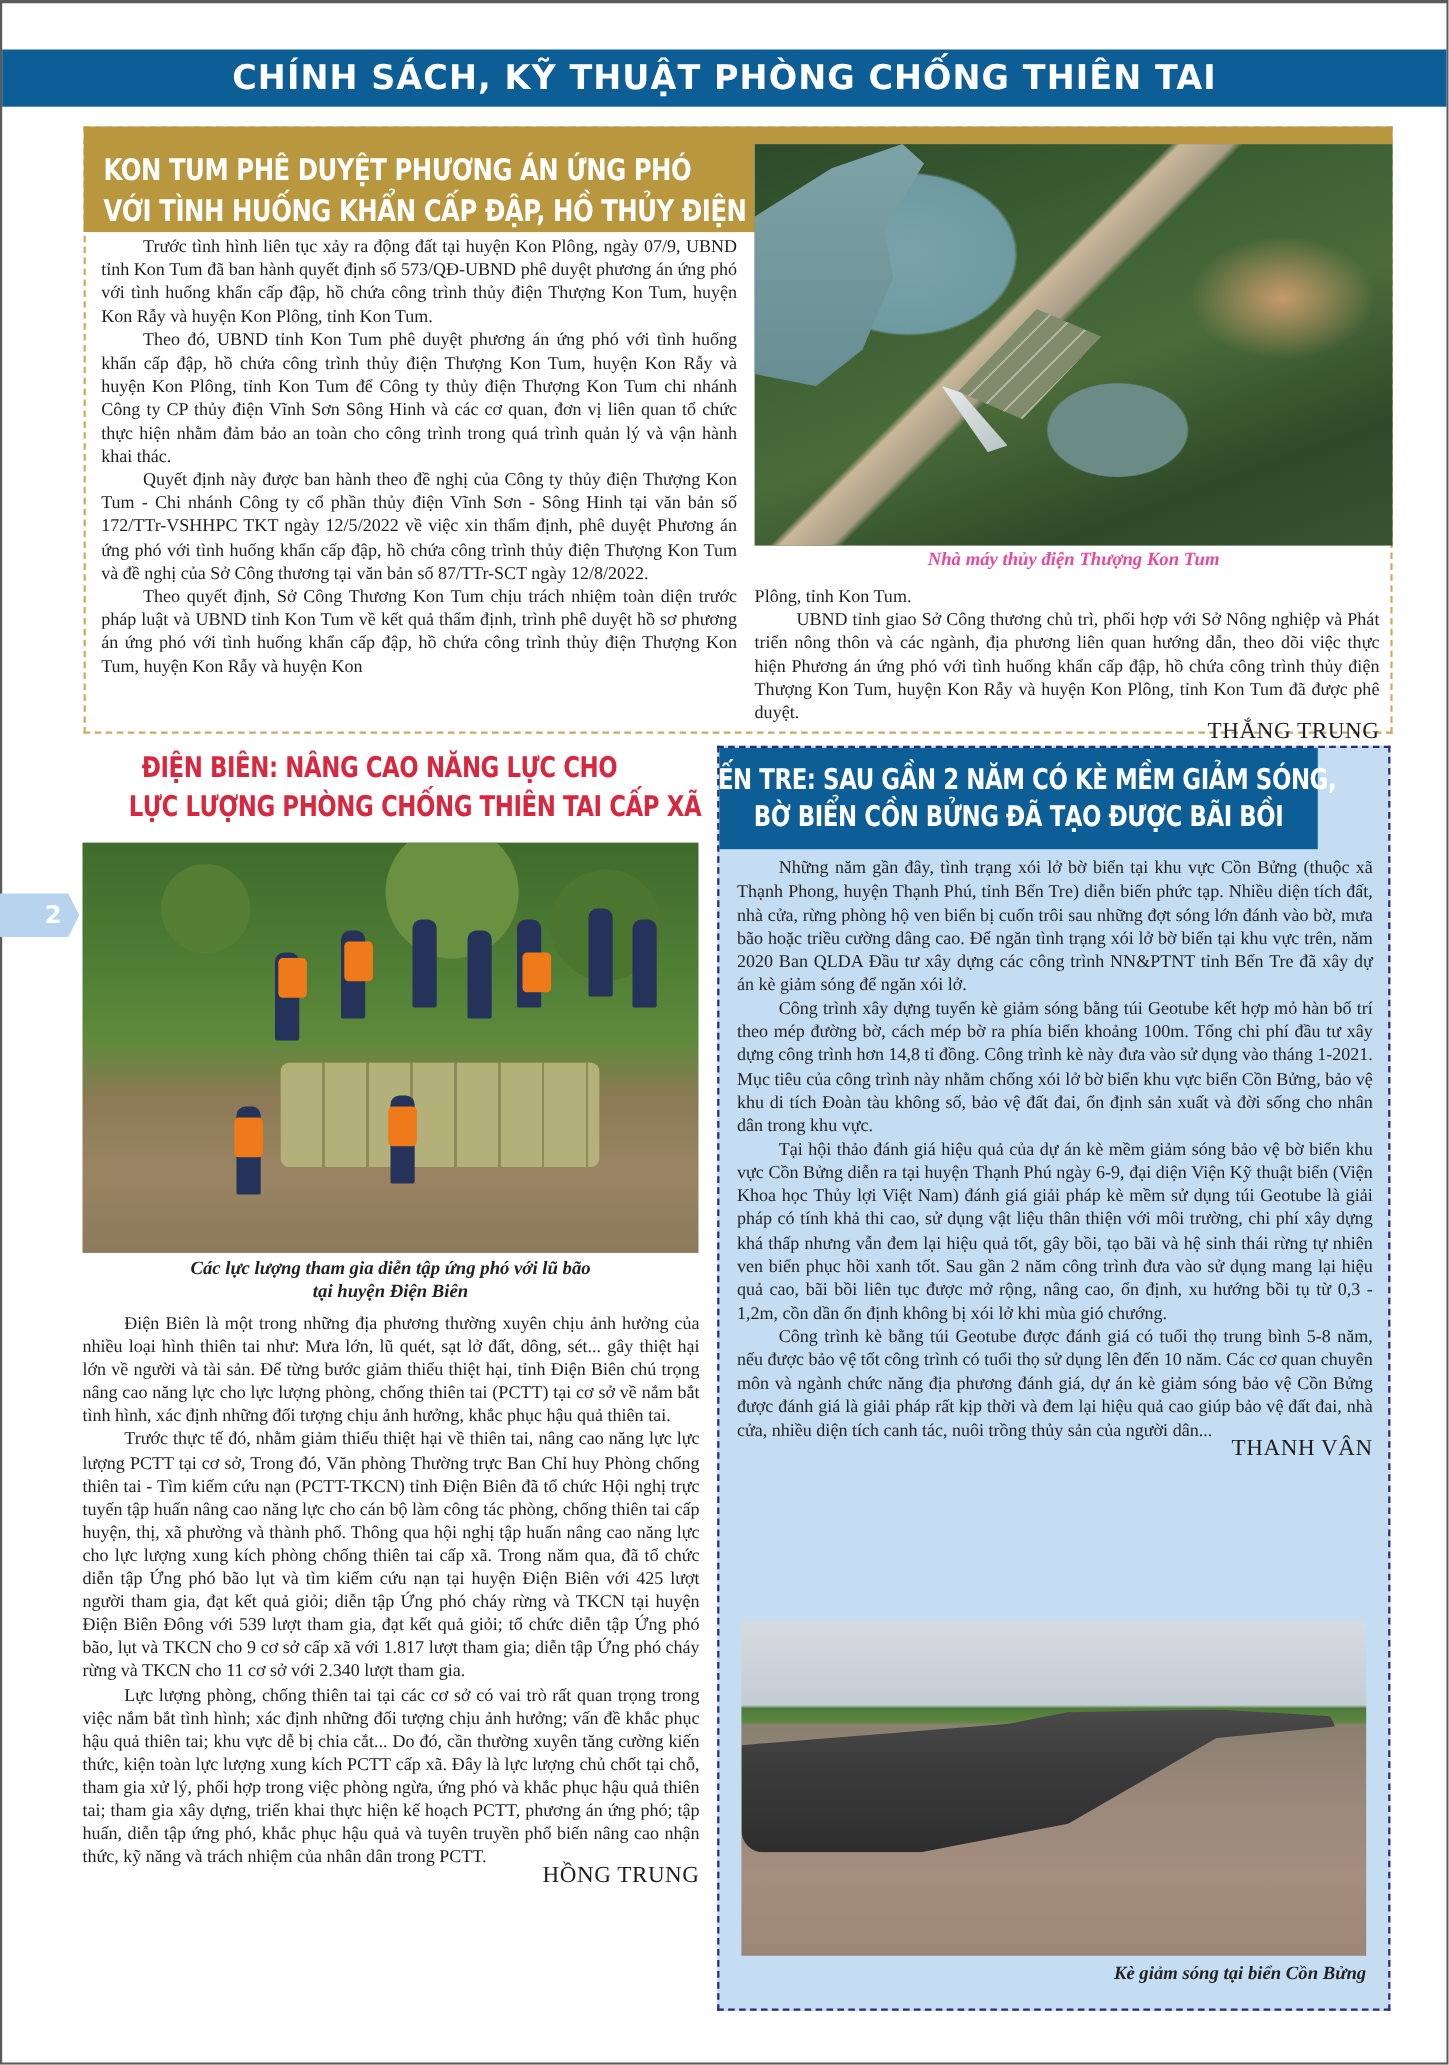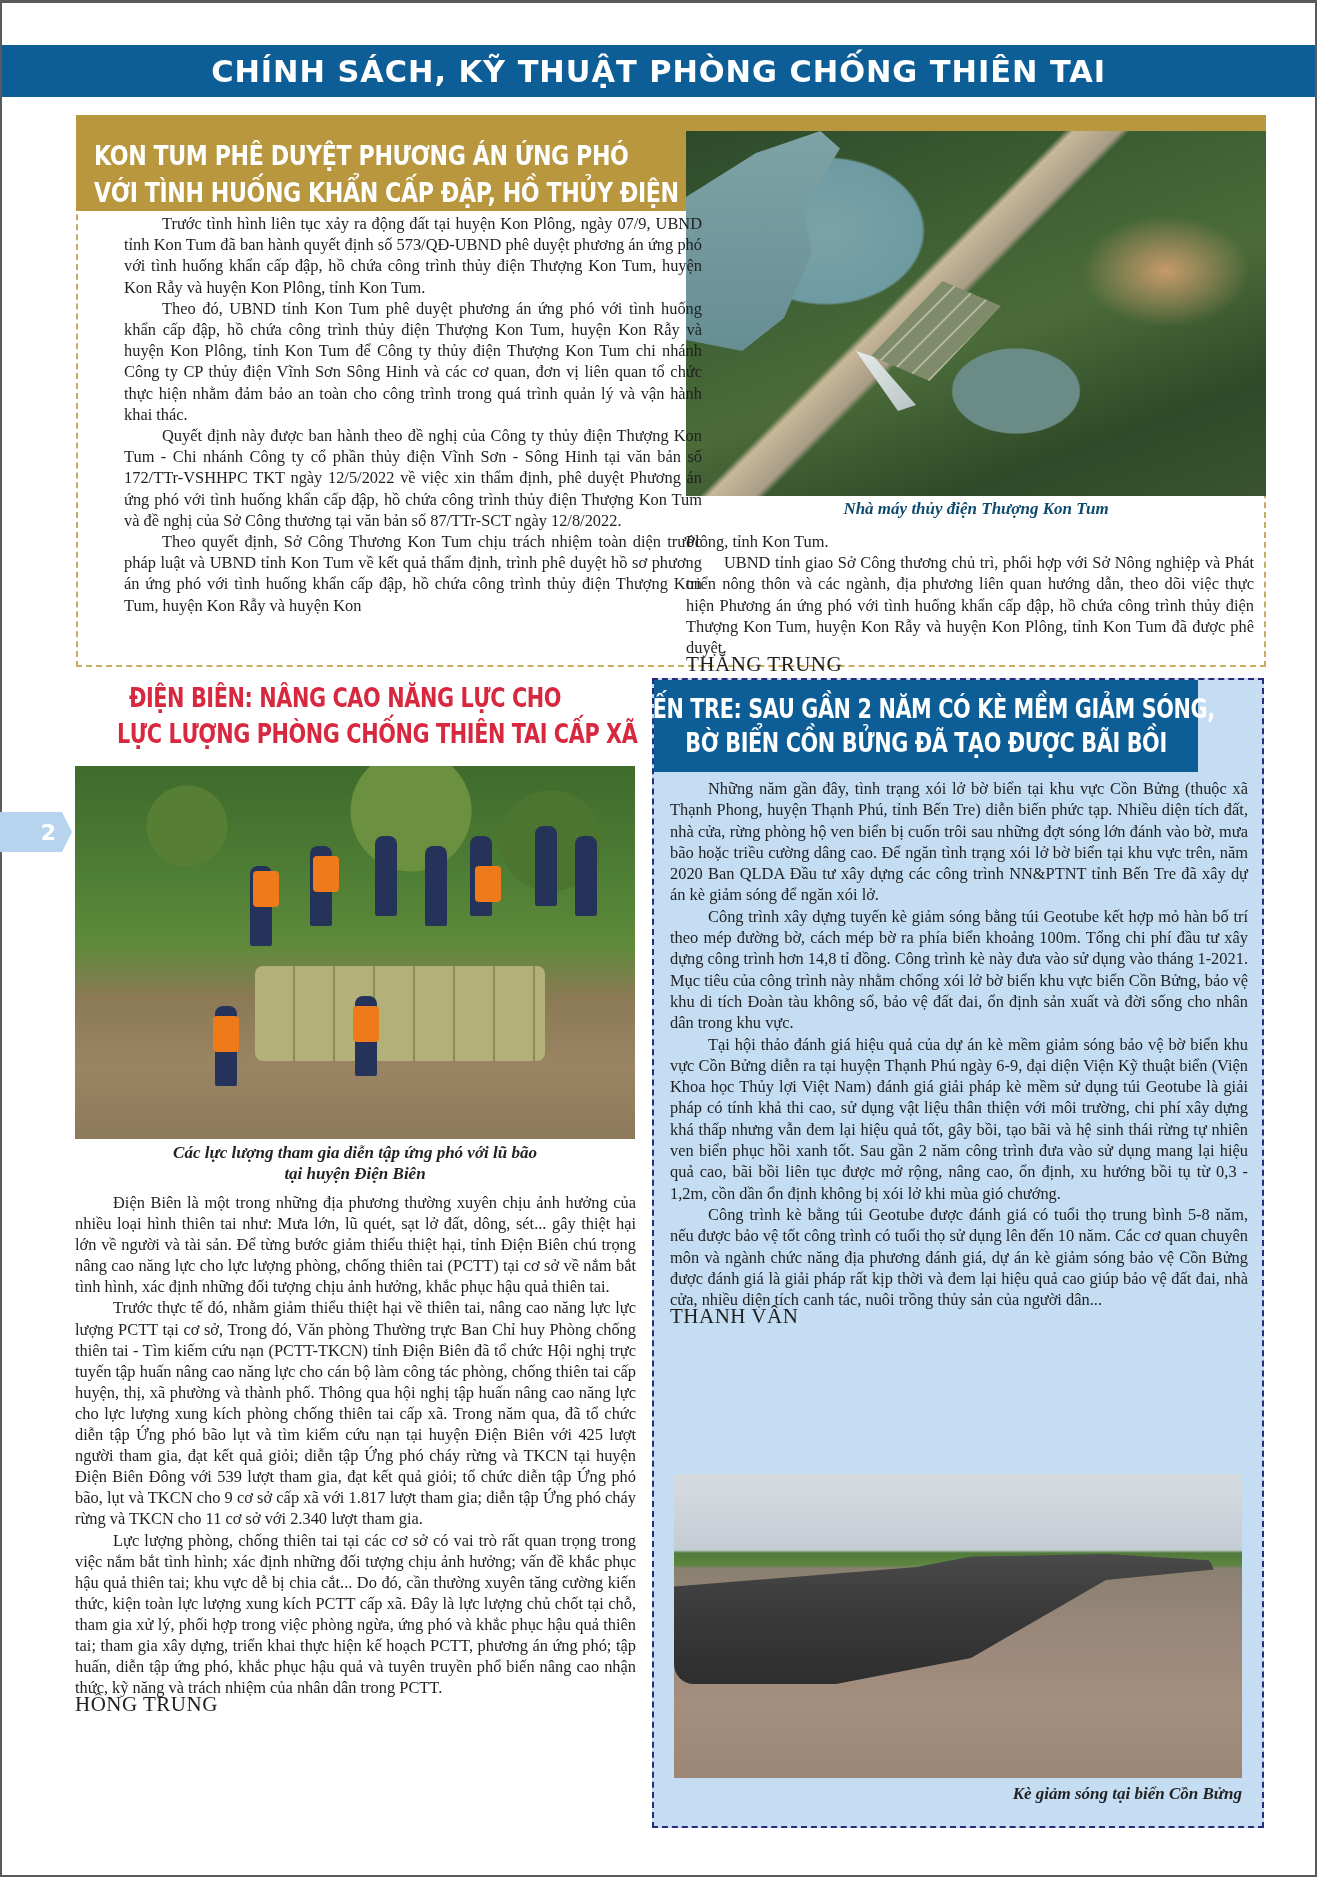--- a/index.html
+++ b/index.html
@@ -23,26 +23,26 @@
   .a1-photo { position: absolute; left: 608px; top: 14px; width: 580px; height: 365px; overflow: hidden;
     background:
       radial-gradient(ellipse 160px 120px at 140px 100px, #7aa3a8 0%, #6e9aa2 60%, transparent 62%),
       radial-gradient(ellipse 90px 60px at 330px 260px, #6b8c86 0%, #6b8c86 70%, transparent 72%),
       linear-gradient(135deg, transparent 40%, #c9b89a 41%, #a89c86 46%, transparent 47%),
       radial-gradient(ellipse 120px 80px at 480px 140px, #c69a6b 0%, transparent 70%),
       linear-gradient(160deg, #2d4a2a 0%, #3c5e32 30%, #4b6b3a 55%, #2e4a28 80%, #3a5431 100%); }
   .a1-photo .water { position: absolute; left: 0; top: 0; width: 280px; height: 220px; background: linear-gradient(180deg, #7ea3a7, #678e93); clip-path: polygon(0 30%, 25% 10%, 48% 0, 55% 8%, 42% 35%, 45% 55%, 35% 85%, 20% 100%, 0 95%); }
   .a1-photo .dam { position: absolute; left: 185px; top: 150px; width: 130px; height: 100px; background: repeating-linear-gradient(135deg, #7f8b6a 0 14px, #b0b49a 14px 16px); clip-path: polygon(55% 0, 100% 25%, 45% 100%, 0 75%); }
   .a1-photo .spill { position: absolute; left: 170px; top: 220px; width: 60px; height: 60px; background: linear-gradient(135deg, #e7ecec, #b9c3c3); clip-path: polygon(0 0, 30% 10%, 100% 90%, 70% 100%); }
-  .a1-caption { position: absolute; left: 608px; top: 382px; width: 580px; text-align: center; font-style: italic; font-weight: bold; font-size: 17px; color: #0c4a6e; }
-  .a1-col-left { position: absolute; left: 14px; top: 96px; width: 578px; font-size: 16.4px; line-height: 21.2px; text-align: justify; margin-left: 32px; }
+  .a1-caption { position: absolute; left: 608px; top: 382px; width: 580px; text-align: center; font-style: italic; font-weight: bold; font-size: 17px; color: #ec4899; }
+  .a1-col-left { position: absolute; left: 14px; top: 96px; width: 578px; font-size: 16.4px; line-height: 21.2px; text-align: justify; }
   .a1-col-right { position: absolute; left: 608px; top: 414px; width: 568px; font-size: 16.4px; line-height: 21.2px; text-align: justify; }
   p.para { text-indent: 38px; }
   p.cont { text-indent: 0; }
-  .byline { text-align: left; font-size: 21px; letter-spacing: 0.5px; margin-top: -4px; }
+  .byline { text-align: right; font-size: 21px; letter-spacing: 0.5px; margin-top: -4px; }
 
   
   .a2-title { position: absolute; left: 60px; top: 680px; width: 570px; text-align: center; color: #d7283f; font-family: "DejaVu Sans", sans-serif; font-weight: bold; font-size: 26px; line-height: 36px; letter-spacing: -0.5px; }
   .a2-title div { transform: scaleX(0.8); white-space: nowrap; }
   .a2-photo { position: absolute; left: 75px; top: 766px; width: 560px; height: 373px; overflow: hidden;
     background: linear-gradient(180deg, #3f6b2c 0%, #4f7e35 30%, #5e8a3a 48%, #8b7a55 62%, #9a8463 80%, #8d7a5c 100%); }
   .a2-photo .sandbags { position: absolute; left: 180px; top: 200px; width: 290px; height: 95px; background: repeating-linear-gradient(90deg, #b4b07a 0 38px, #8f8b58 38px 40px), #aaa56c; border-radius: 8px; }
   .a2-photo .vest { position: absolute; width: 26px; height: 36px; background: #ef7a1a; border-radius: 4px; }
   .a2-photo .person { position: absolute; width: 22px; height: 80px; background: #25335a; border-radius: 8px 8px 2px 2px; }
   .a2-photo .foliage { position: absolute; left: 0; top: 0; width: 560px; height: 150px; background: radial-gradient(circle at 20% 40%, #567f35 0 40px, transparent 41px), radial-gradient(circle at 60% 30%, #6a9040 0 60px, transparent 61px), radial-gradient(circle at 85% 50%, #4c7530 0 50px, transparent 51px); }

